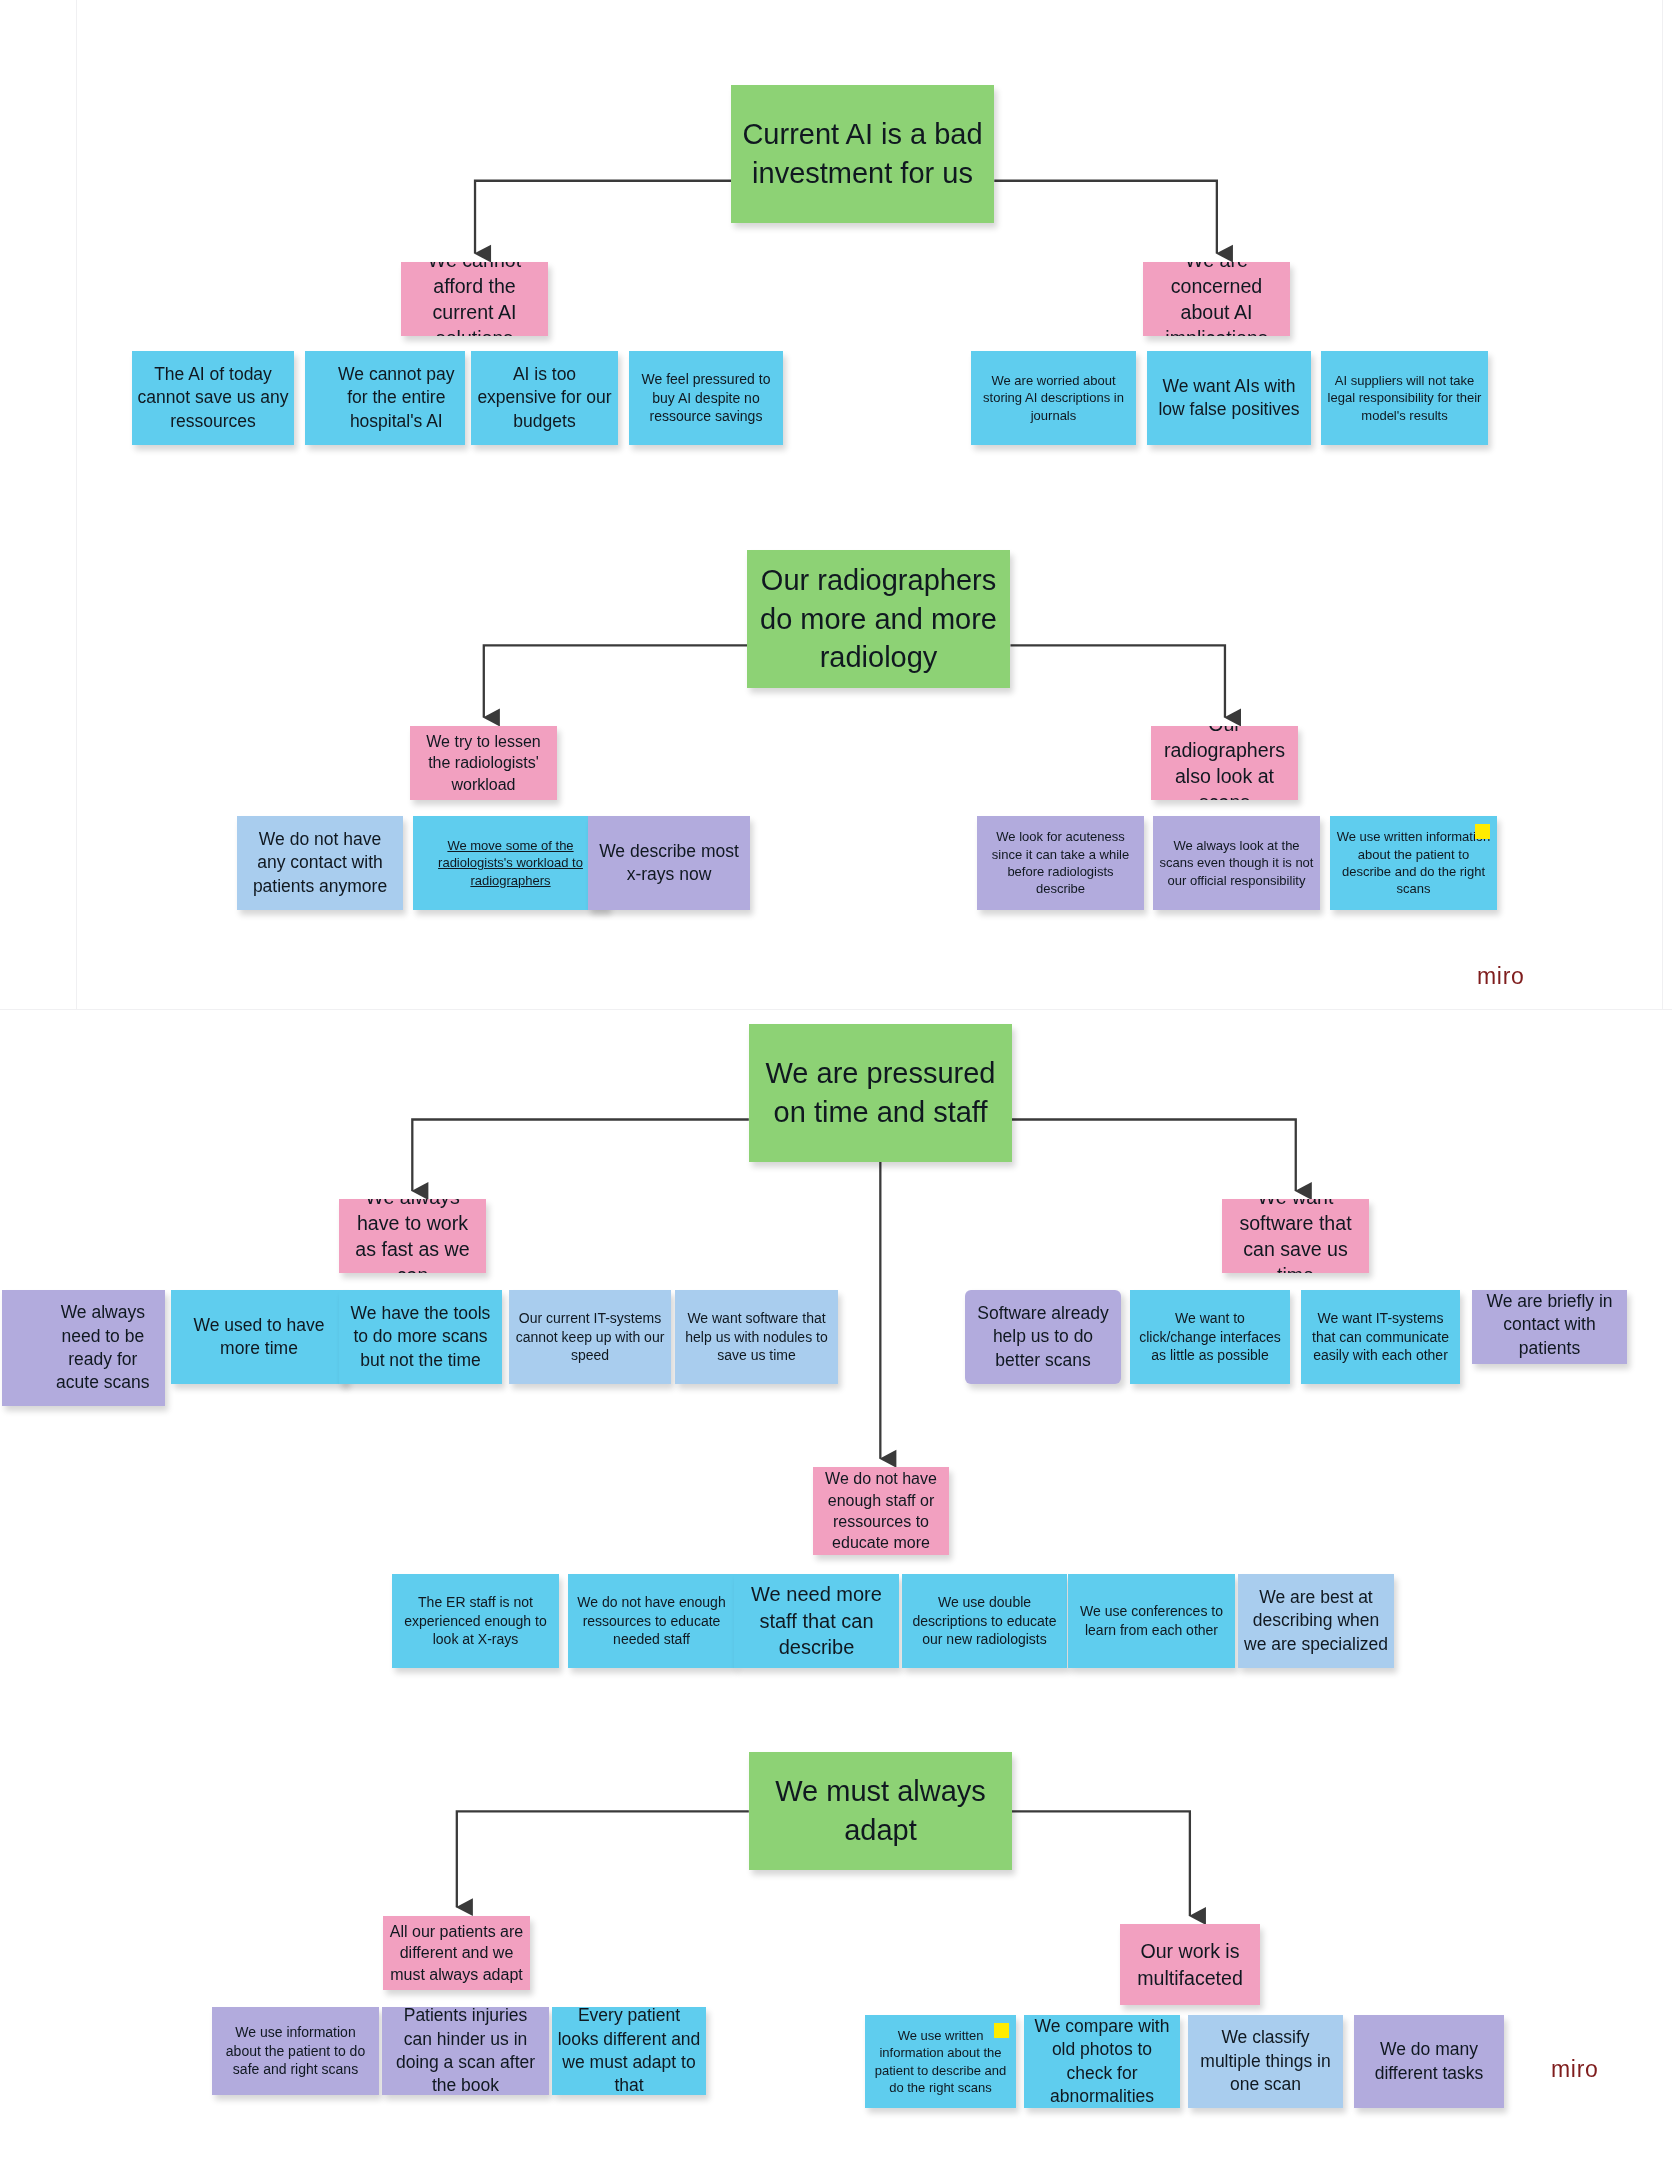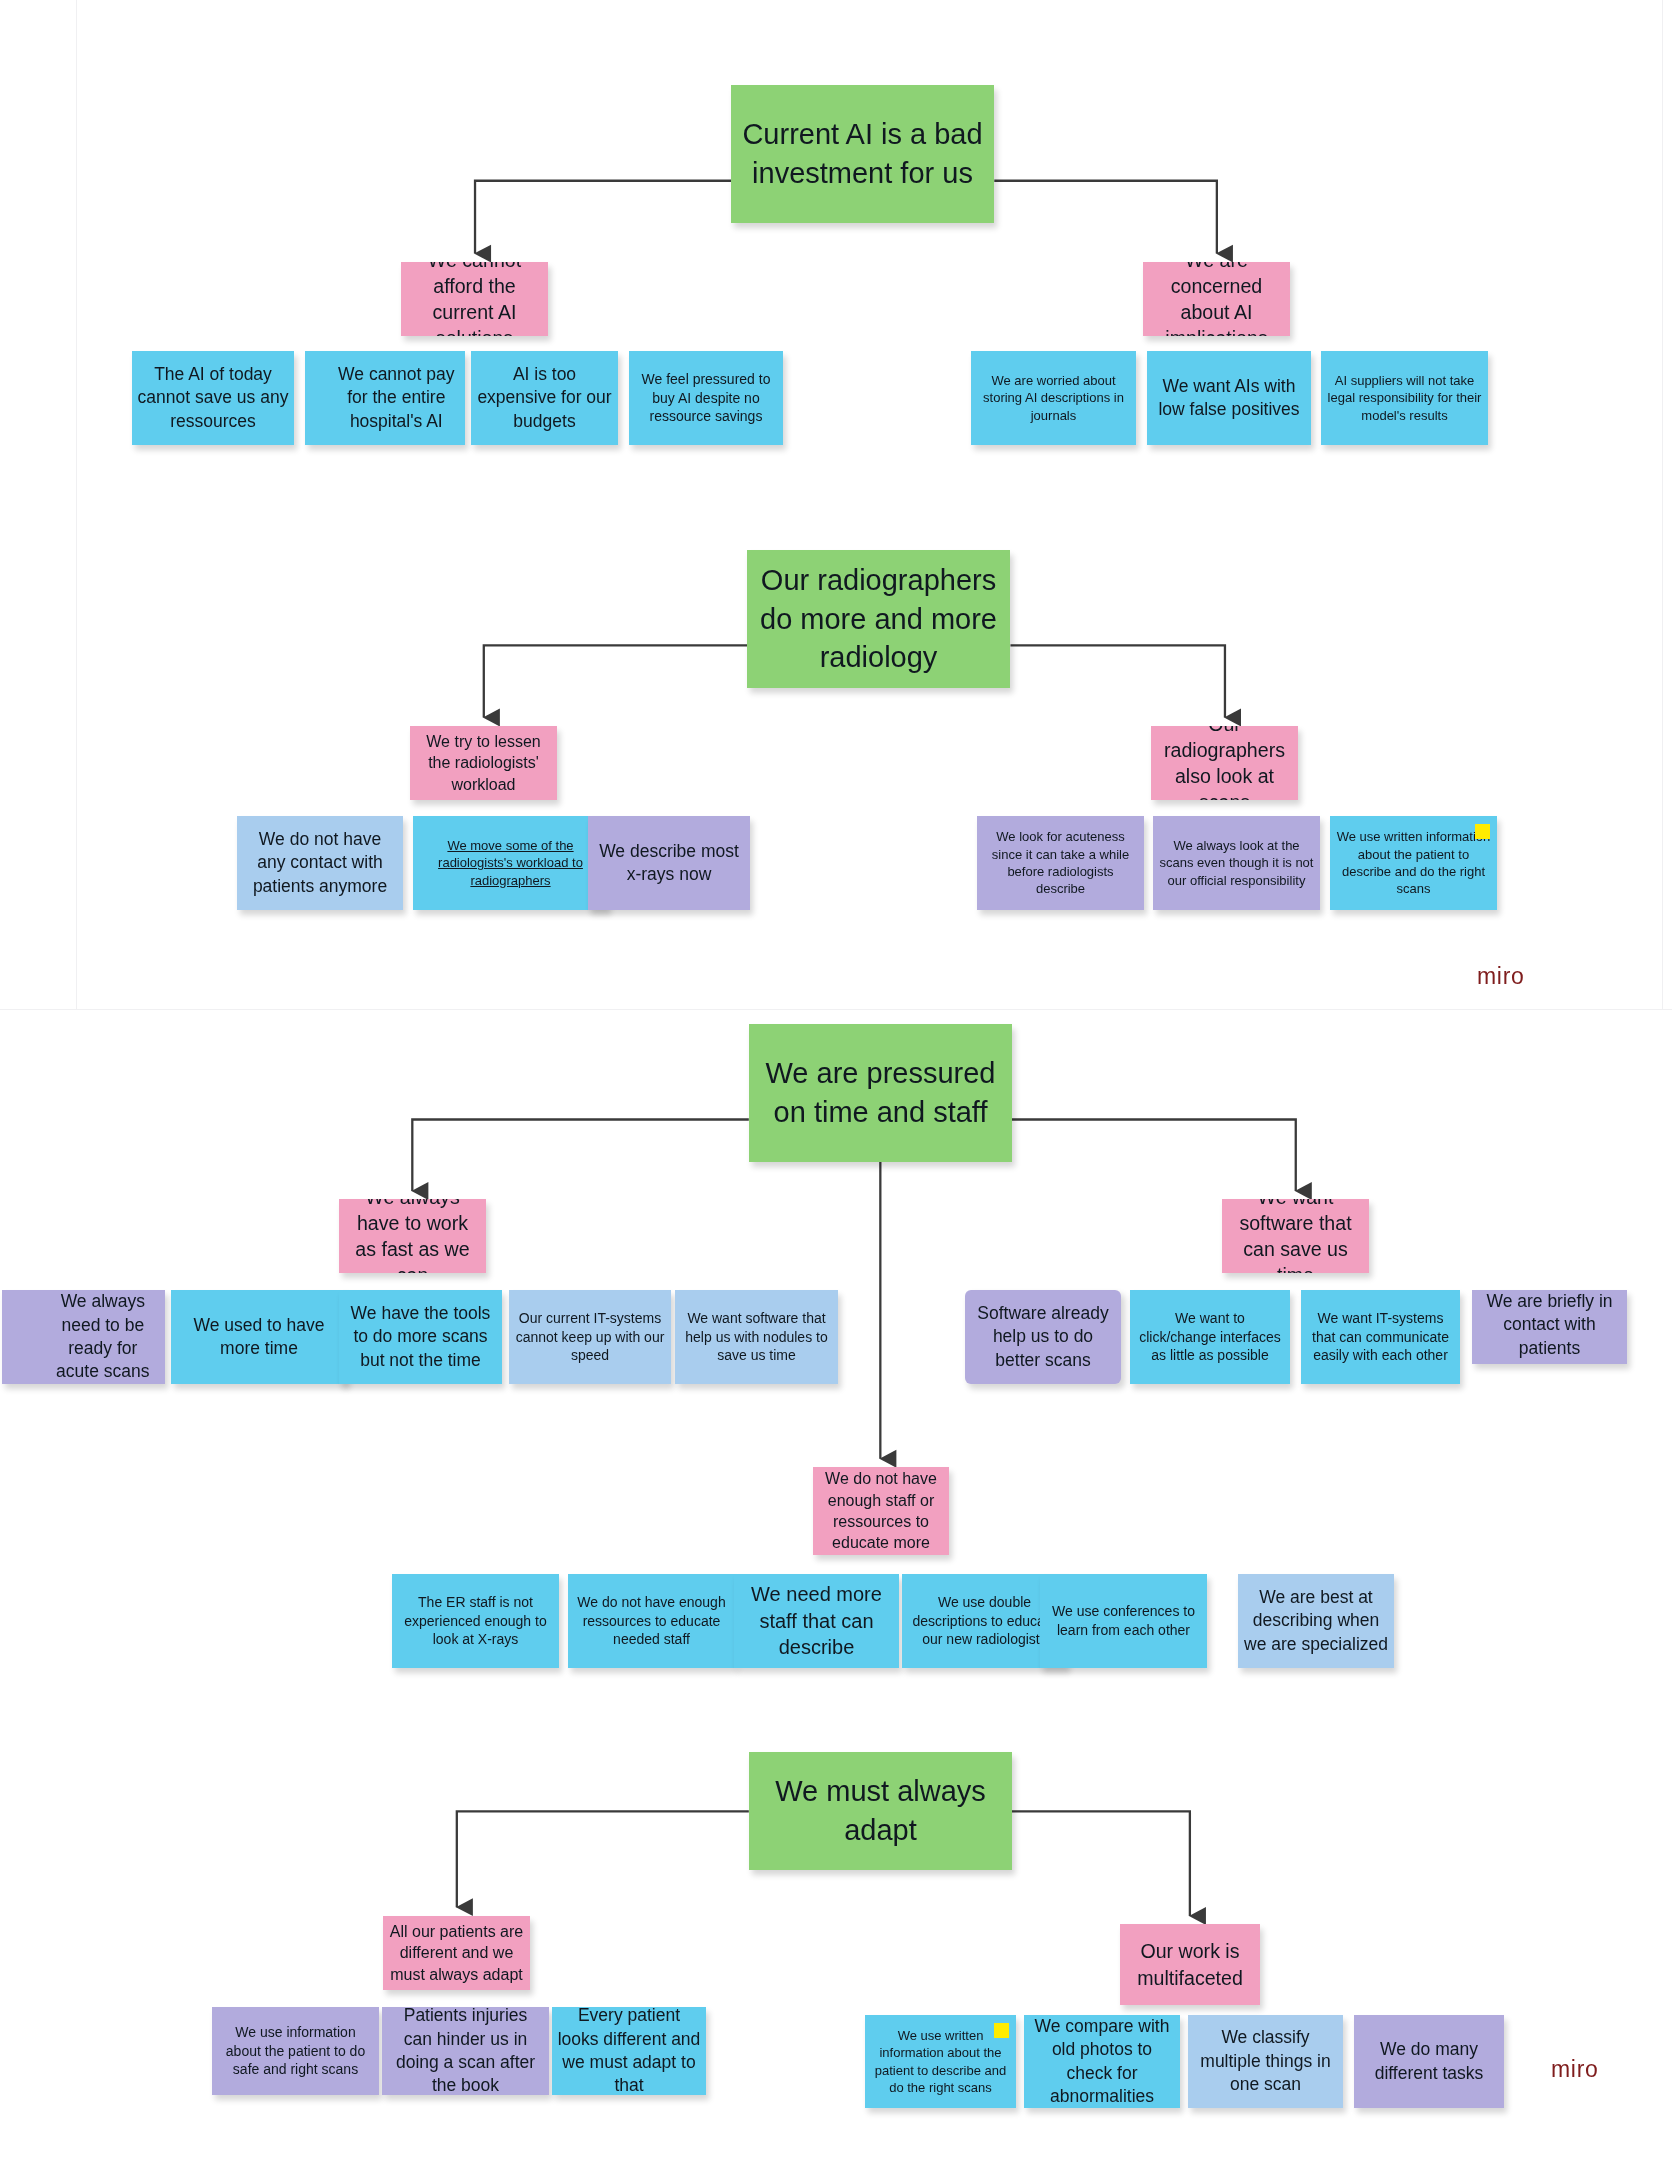--- a/index.html
+++ b/index.html
@@ -123,21 +123,21 @@
       <div class="note cyan lvl3-xs" style="left: 1330px; top: 816px; width: 167px; height: 94px;">
         <span>We use written information about the patient to describe and do the right scans</span>
         <div class="badge" style="right: 6.7px; top: 8px;"></div>
       </div>
       <div class="note green lvl1" style="left: 749px; top: 1024px; width: 263px; height: 138px;">
         <span>We are pressured on time and staff</span>
       </div>
       <div class="note pink lvl2-lg" style="left: 339px; top: 1199px; width: 147px; height: 74px;">
         <span>We always have to work as fast as we can</span>
       </div>
-      <div class="note purple lvl3-md" style="left: 2px; top: 1290px; width: 163px; height: 94px; padding-left: 44px;">
+      <div class="note purple lvl3-md" style="left: 2px; top: 1290px; width: 163px; height: 116px; padding-left: 44px;">
         <span>We always need to be ready for acute scans</span>
       </div>
       <div class="note cyan lvl3-md" style="left: 171px; top: 1290px; width: 176px; height: 94px;">
         <span>We used to have more time</span>
       </div>
       <div class="note cyan lvl3-md" style="left: 339px; top: 1290px; width: 163px; height: 94px;">
         <span>We have the tools to do more scans but not the time</span>
       </div>
       <div class="note lblue lvl3-sm" style="left: 509px; top: 1290px; width: 162px; height: 94px;">
         <span>Our current IT-systems cannot keep up with our speed</span>
@@ -168,21 +168,21 @@
       </div>
       <div class="note cyan lvl3-sm" style="left: 568px; top: 1574px; width: 167px; height: 94px;">
         <span>We do not have enough ressources to educate needed staff</span>
       </div>
       <div class="note cyan lvl3-lg" style="left: 734px; top: 1574px; width: 165px; height: 94px;">
         <span>We need more staff that can describe</span>
       </div>
       <div class="note cyan lvl3-sm" style="left: 902px; top: 1574px; width: 165px; height: 94px;">
         <span>We use double descriptions to educate our new radiologists</span>
       </div>
-      <div class="note cyan lvl3-sm" style="left: 1040px; top: 1574px; width: 167px; height: 94px;">
+      <div class="note cyan lvl3-sm" style="left: 1068px; top: 1574px; width: 167px; height: 94px;">
         <span>We use conferences to learn from each other</span>
       </div>
       <div class="note lblue lvl3-md" style="left: 1238px; top: 1574px; width: 156px; height: 94px;">
         <span>We are best at describing when we are specialized</span>
       </div>
       <div class="note green lvl1" style="left: 749px; top: 1752px; width: 263px; height: 118px;">
         <span>We must always adapt</span>
       </div>
       <div class="note pink lvl2-sm" style="left: 383px; top: 1916px; width: 147px; height: 74px;">
         <span>All our patients are different and we must always adapt</span>

